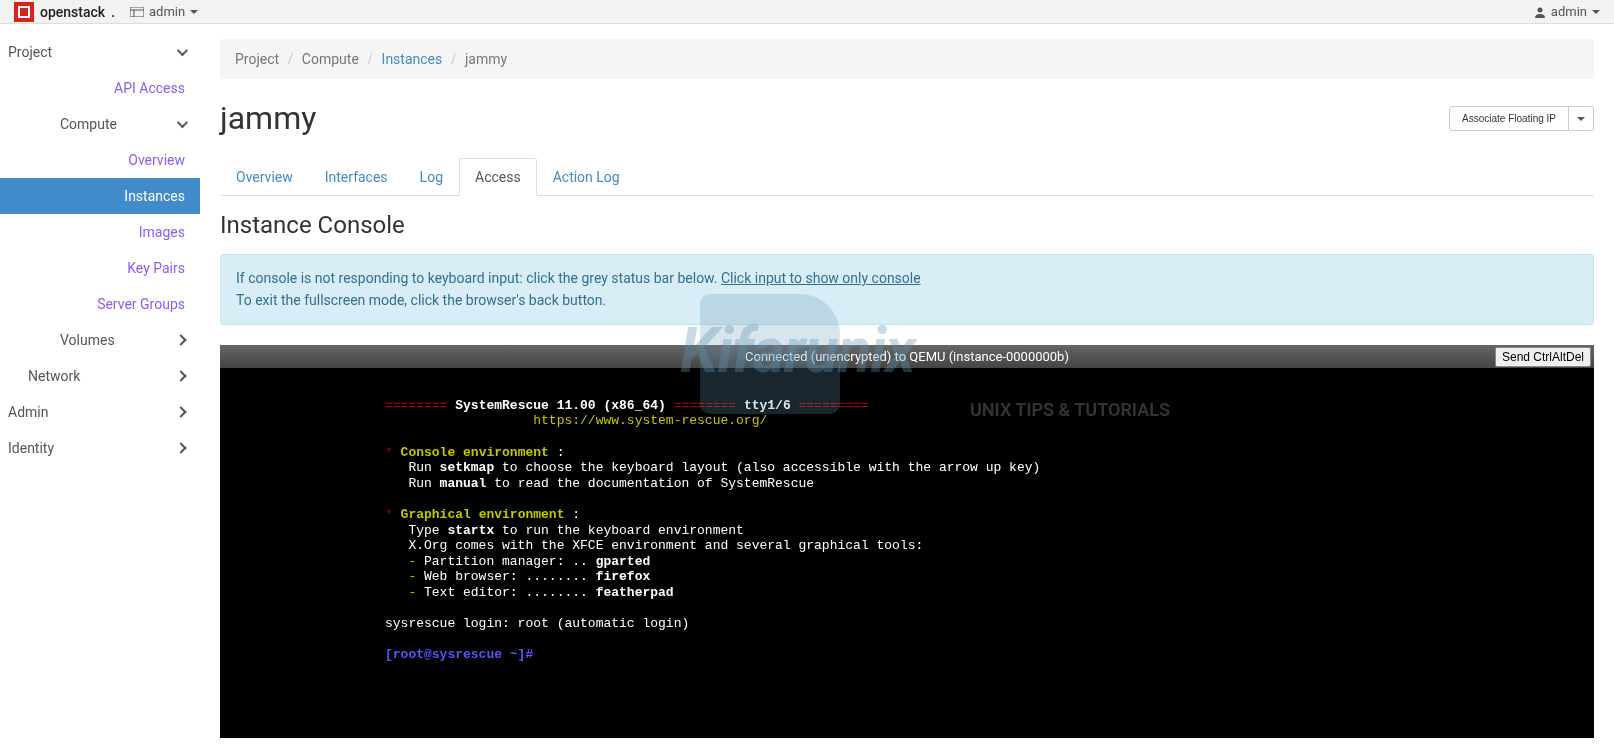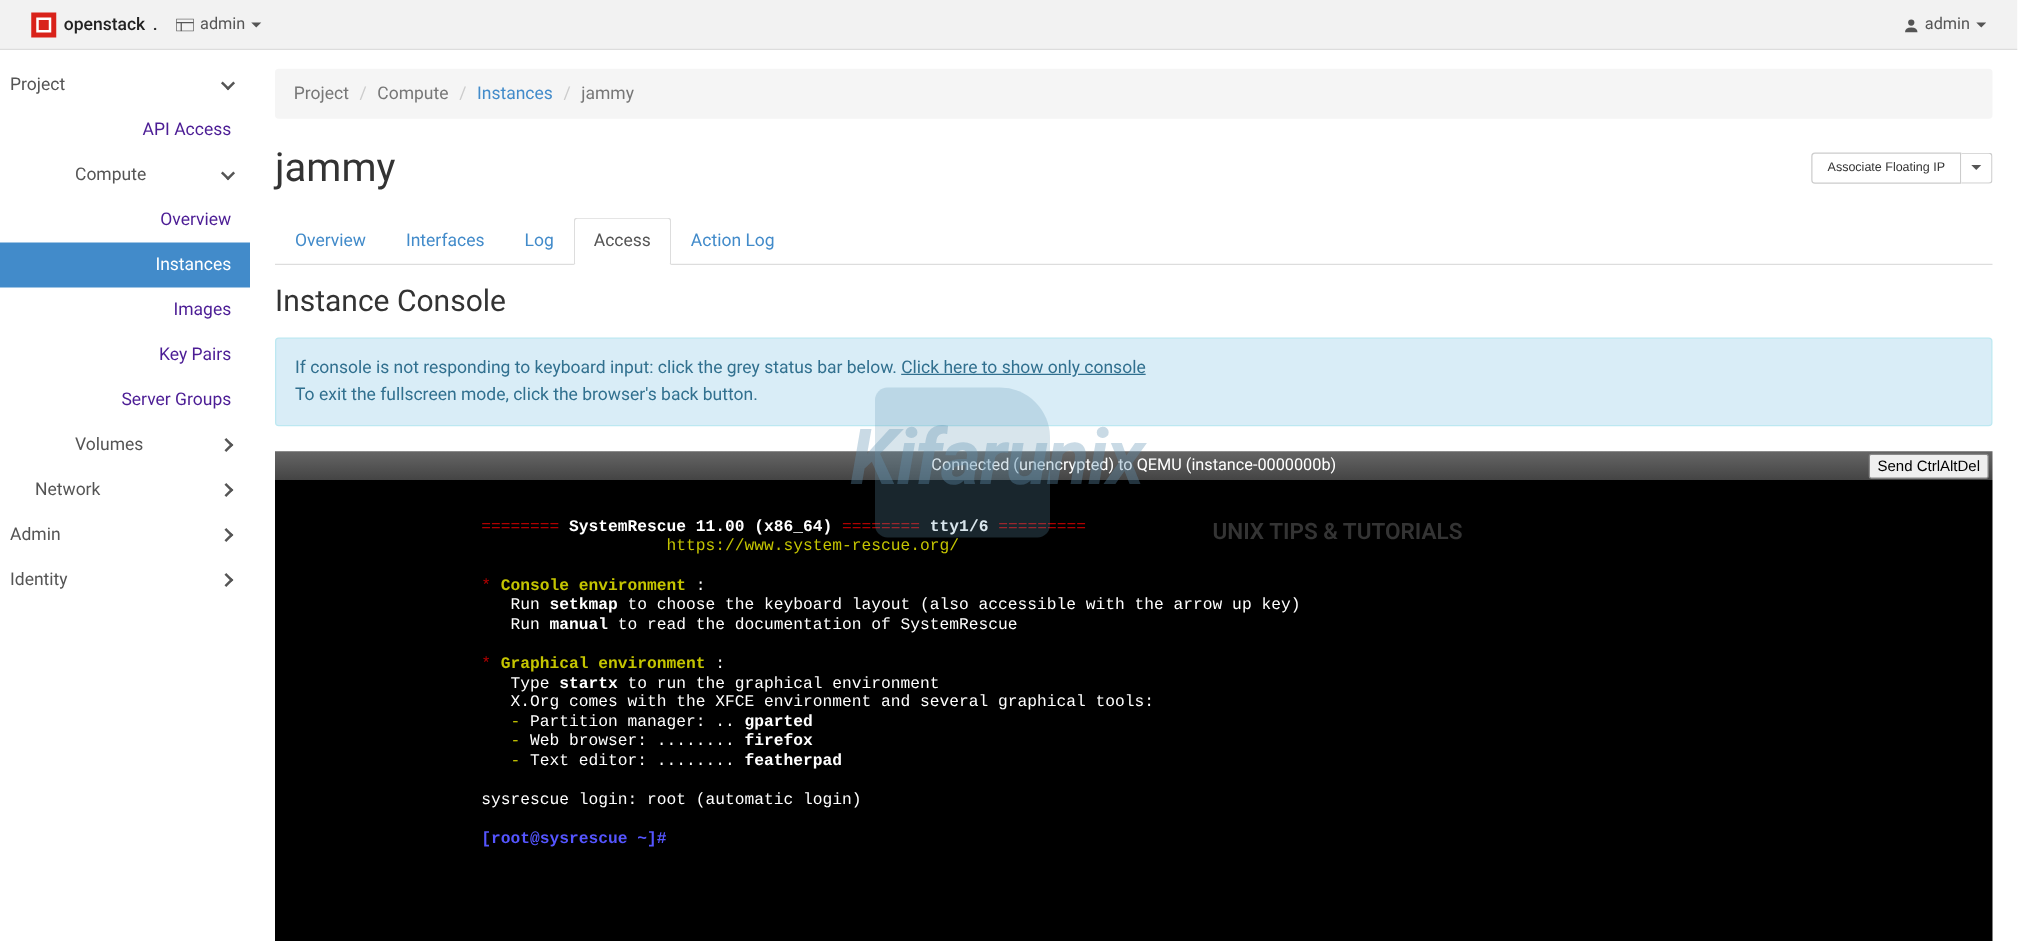--- a/index.html
+++ b/index.html
@@ -5,26 +5,26 @@
     * { box-sizing: border-box; margin: 0; padding: 0; }
     body {
       font-family: -apple-system, BlinkMacSystemFont, "Segoe UI", Roboto, "Helvetica Neue", Arial, sans-serif;
       font-size: 14px;
       color: #333;
       background: #fff;
     }
     
     
     .navbar {
-      height: 40px;
+      height: 24px;
       background: #f2f2f2;
       border-bottom: 1px solid #ddd;
       display: flex;
       align-items: center;
-      padding: 0 25px;
+      padding: 0 14px;
       justify-content: space-between;
     }
     .navbar-left { display: flex; align-items: center; gap: 15px; }
     .logo { display: flex; align-items: center; gap: 6px; font-weight: 500; color: #222; }
     .logo-icon { width: 20px; height: 20px; background: #d9221a; display: inline-flex; align-items: center; justify-content: center; position: relative; }
     .logo-icon::before {
       content: '';
       position: absolute;
       width: 8px;
       height: 8px;
@@ -77,21 +77,21 @@
       padding: 10px 15px 10px 8px;
       display: flex;
       align-items: center;
       justify-content: space-between;
       cursor: pointer;
       font-size: 14px;
     }
     .sidebar-item {
       padding: 10px 15px;
       text-align: right;
-      color: #4c1d95;
+      color: #8b5cf6;
       cursor: pointer;
       font-size: 14px;
     }
     .sidebar-item.active {
       background: #428bca;
       color: #fff;
     }
     .chevron {
       display: inline-block;
       width: 8px;
@@ -347,39 +347,39 @@
       <div class="tab">Overview</div>
       <div class="tab">Interfaces</div>
       <div class="tab">Log</div>
       <div class="tab active">Access</div>
       <div class="tab">Action Log</div>
     </div>
 
     <h2 class="section-title">Instance Console</h2>
 
     <div class="info-box">
-      <span>If console is not responding to keyboard input: click the grey status bar below. </span><a href="#">Click here to show only console</a><br>
+      <span>If console is not responding to keyboard input: click the grey status bar below. </span><a href="#">Click input to show only console</a><br>
       <span>To exit the fullscreen mode, click the browser's back button.</span>
     </div>
 
     <div class="console-wrapper">
       <div class="console-header">
         <span>Connected (unencrypted) to QEMU (instance-0000000b)</span>
         <button class="ctrl-alt-del">Send CtrlAltDel</button>
       </div>
       <div class="console-screen">
 <pre style="font-family:inherit;"><span class="c-red">========</span><span class="c-white c-bold"> SystemRescue 11.00 (x86_64) </span><span class="c-red">========</span><span class="c-white c-bold"> tty1/6 </span><span class="c-red">=========</span>
                    <span class="c-yellow">https://www.system-rescue.org/</span>
 
 <span class="c-red">*</span><span class="c-yellow c-bold"> Console environment </span><span class="c-white">:</span>
 <span class="c-white">   Run </span><span class="c-white c-bold">setkmap</span><span class="c-white"> to choose the keyboard layout (also accessible with the arrow up key)</span>
 <span class="c-white">   Run </span><span class="c-white c-bold">manual</span><span class="c-white"> to read the documentation of SystemRescue</span>
 
 <span class="c-red">*</span><span class="c-yellow c-bold"> Graphical environment </span><span class="c-white">:</span>
-<span class="c-white">   Type </span><span class="c-white c-bold">startx</span><span class="c-white"> to run the graphical environment</span>
+<span class="c-white">   Type </span><span class="c-white c-bold">startx</span><span class="c-white"> to run the keyboard environment</span>
 <span class="c-white">   X.Org comes with the XFCE environment and several graphical tools:</span>
 <span class="c-yellow">   - </span><span class="c-white">Partition manager: .. </span><span class="c-white c-bold">gparted</span>
 <span class="c-yellow">   - </span><span class="c-white">Web browser: ........ </span><span class="c-white c-bold">firefox</span>
 <span class="c-yellow">   - </span><span class="c-white">Text editor: ........ </span><span class="c-white c-bold">featherpad</span>
 
 <span class="c-white">sysrescue login: root (automatic login)</span>
 
 <span class="c-blue c-bold">[root@sysrescue ~]#</span>
 </pre>
       </div>

